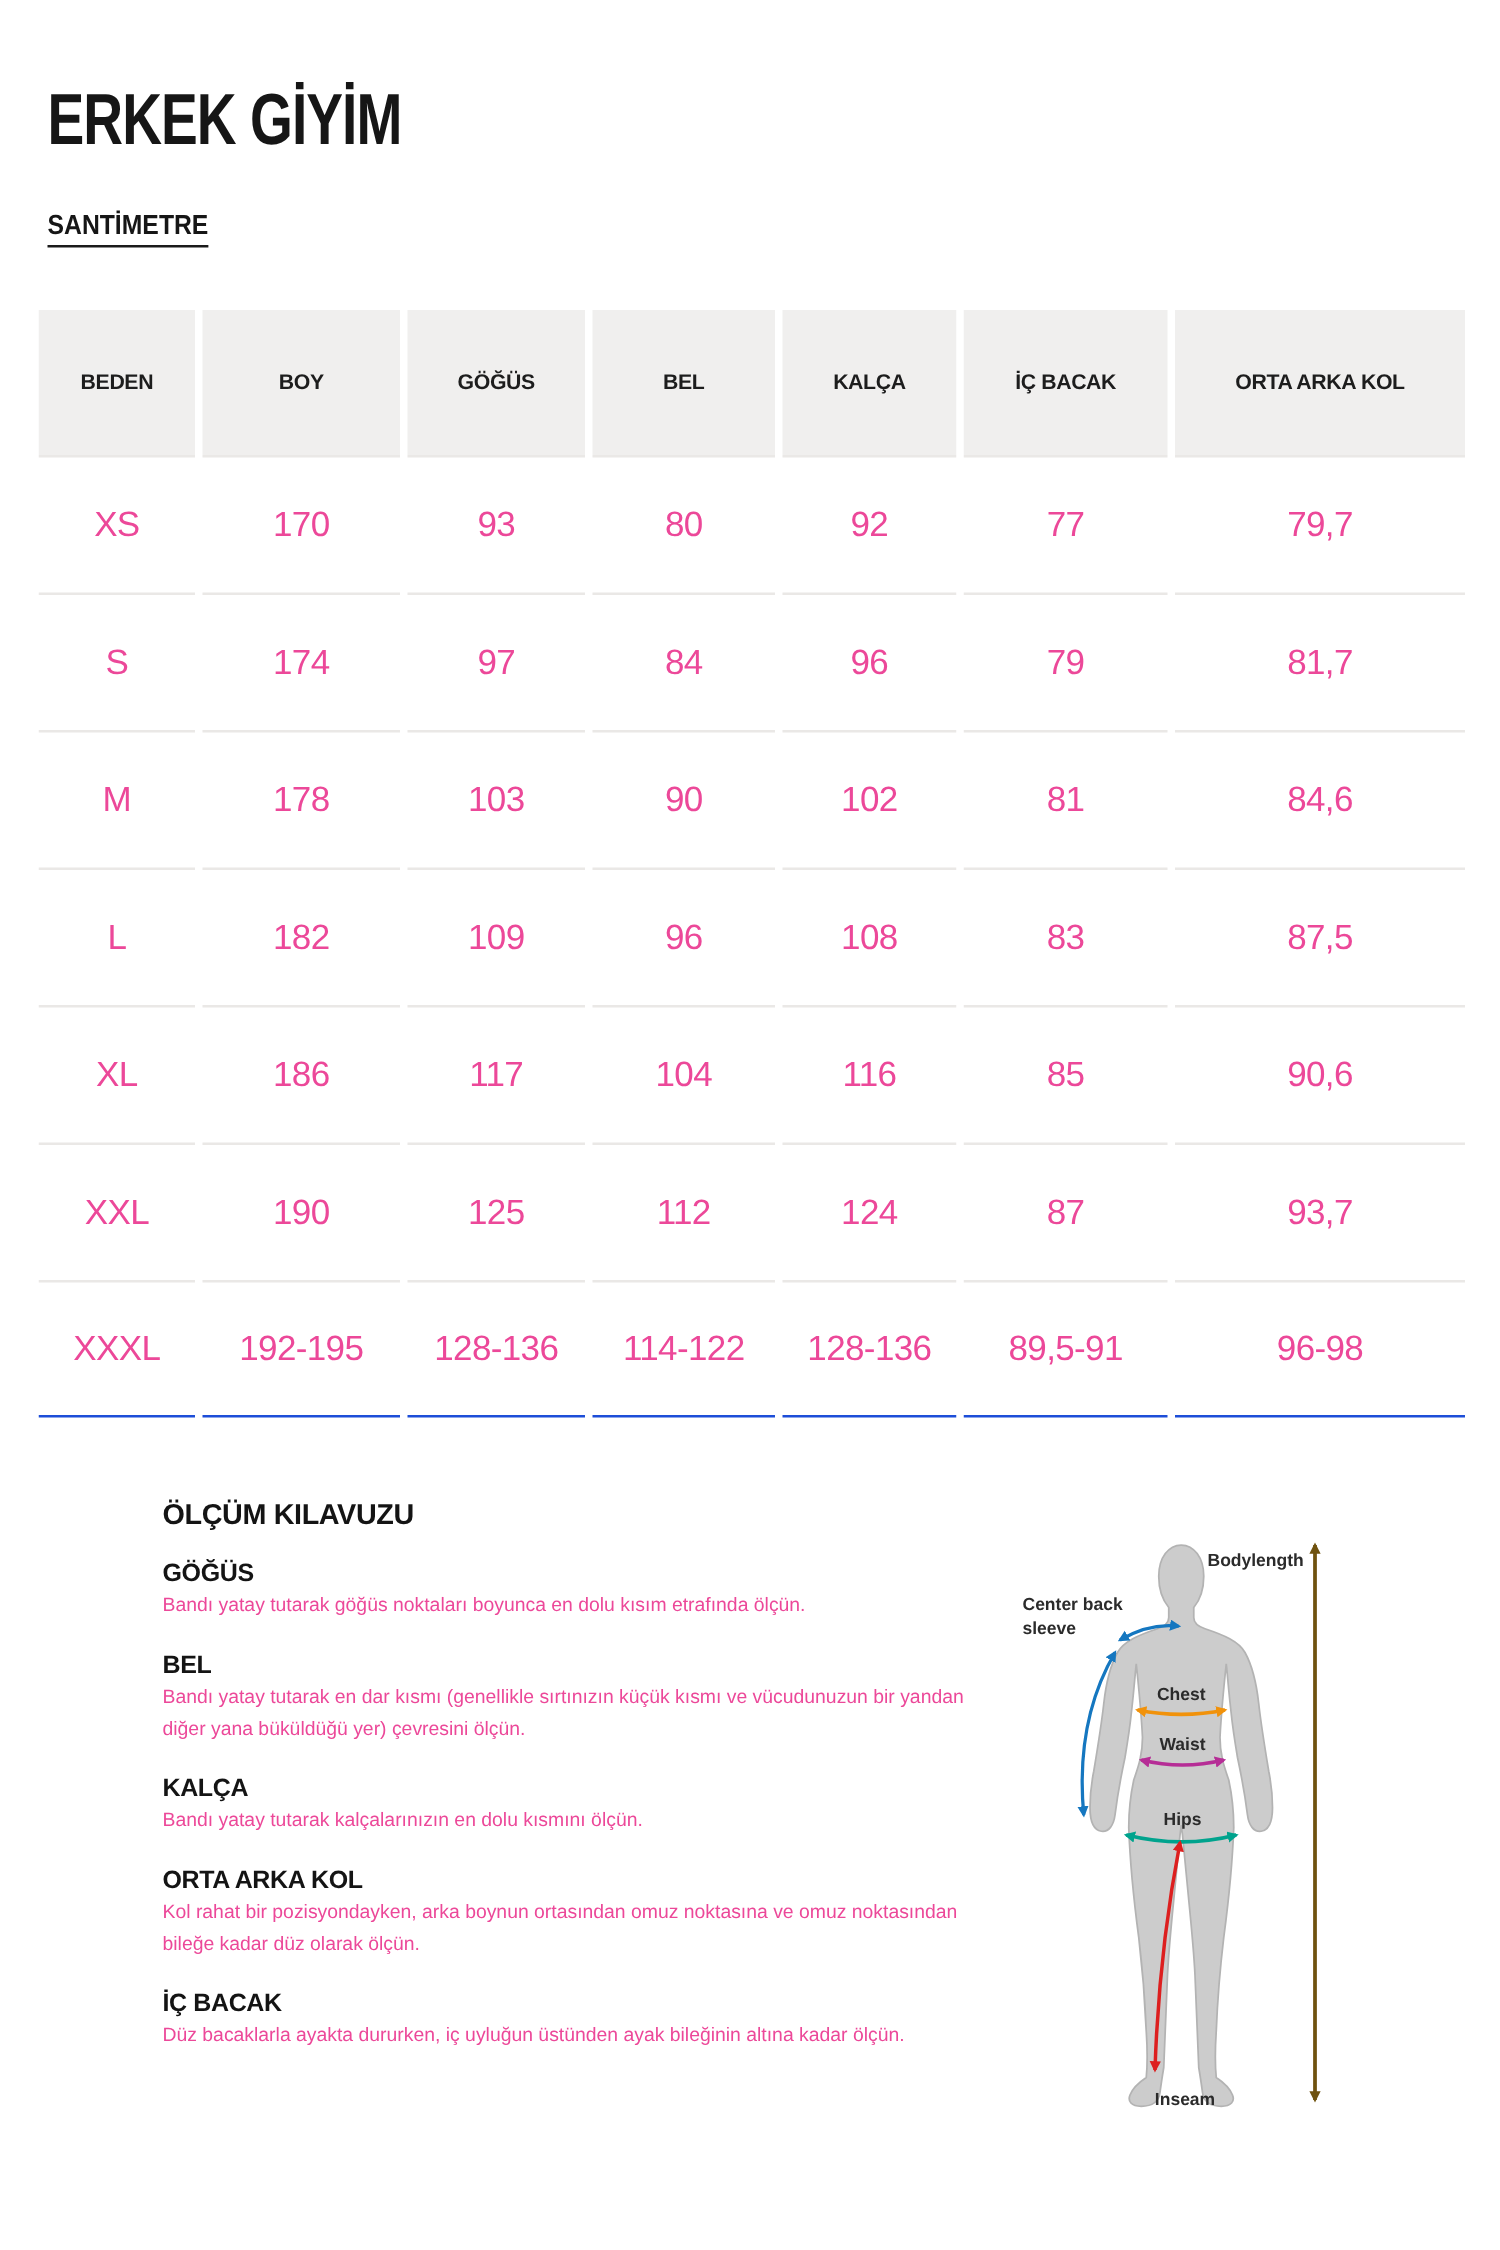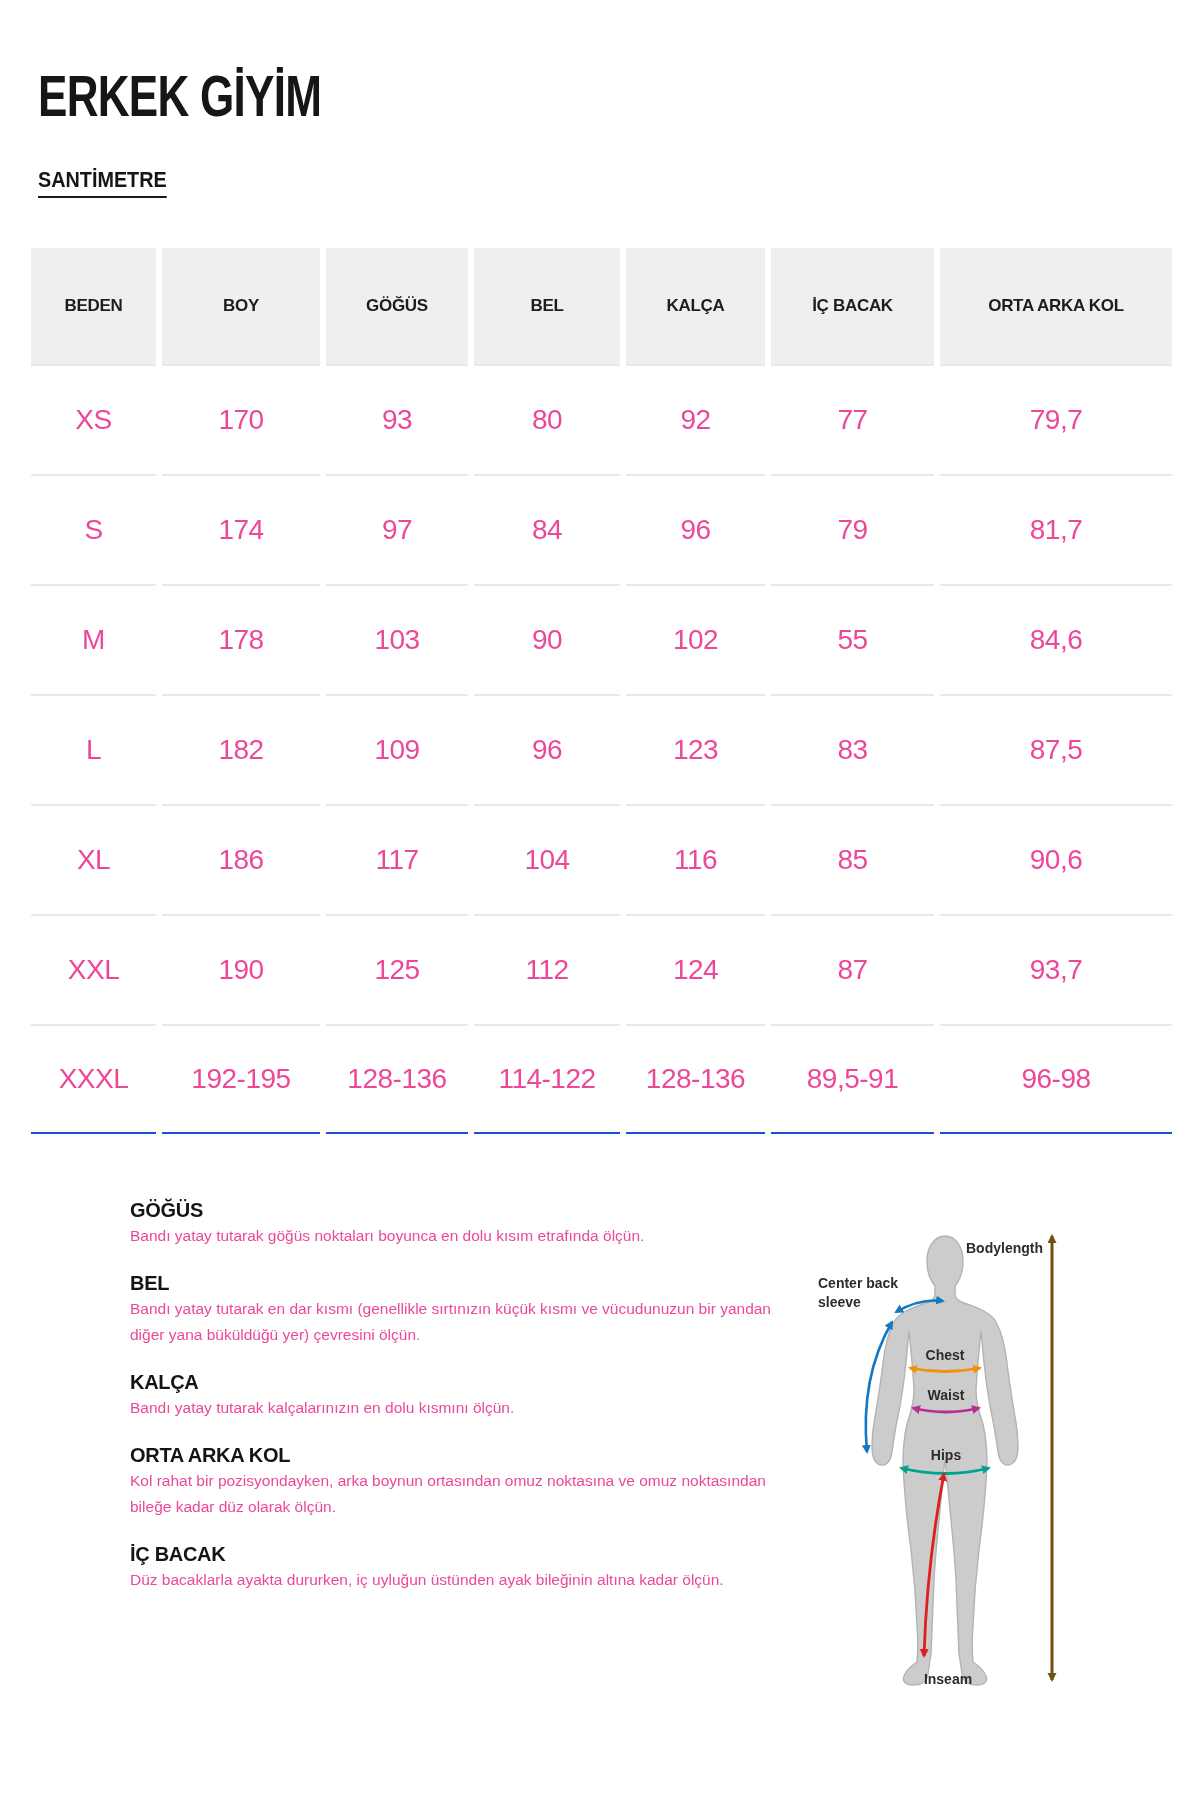--- a/index.html
+++ b/index.html
@@ -113,29 +113,29 @@
           <td>96</td>
           <td>79</td>
           <td>81,7</td>
         </tr>
         <tr>
           <td>M</td>
           <td>178</td>
           <td>103</td>
           <td>90</td>
           <td>102</td>
-          <td>55</td>
+          <td>81</td>
           <td>84,6</td>
         </tr>
         <tr>
           <td>L</td>
           <td>182</td>
           <td>109</td>
           <td>96</td>
-          <td>123</td>
+          <td>108</td>
           <td>83</td>
           <td>87,5</td>
         </tr>
         <tr>
           <td>XL</td>
           <td>186</td>
           <td>117</td>
           <td>104</td>
           <td>116</td>
           <td>85</td>
@@ -156,20 +156,21 @@
           <td>128-136</td>
           <td>114-122</td>
           <td>128-136</td>
           <td>89,5-91</td>
           <td>96-98</td>
         </tr>
       </tbody>
   </table>
 
   <div class="guide">
+    <h2 class="guide-title">ÖLÇÜM KILAVUZU</h2>
     <div>
         <div class="gsec">
           <h3>GÖĞÜS</h3>
           <p>Bandı yatay tutarak göğüs noktaları boyunca en dolu kısım etrafında ölçün.</p>
         </div>
         <div class="gsec">
           <h3>BEL</h3>
           <p>Bandı yatay tutarak en dar kısmı (genellikle sırtınızın küçük kısmı ve vücudunuzun bir yandan diğer yana büküldüğü yer) çevresini ölçün.</p>
         </div>
         <div class="gsec">

